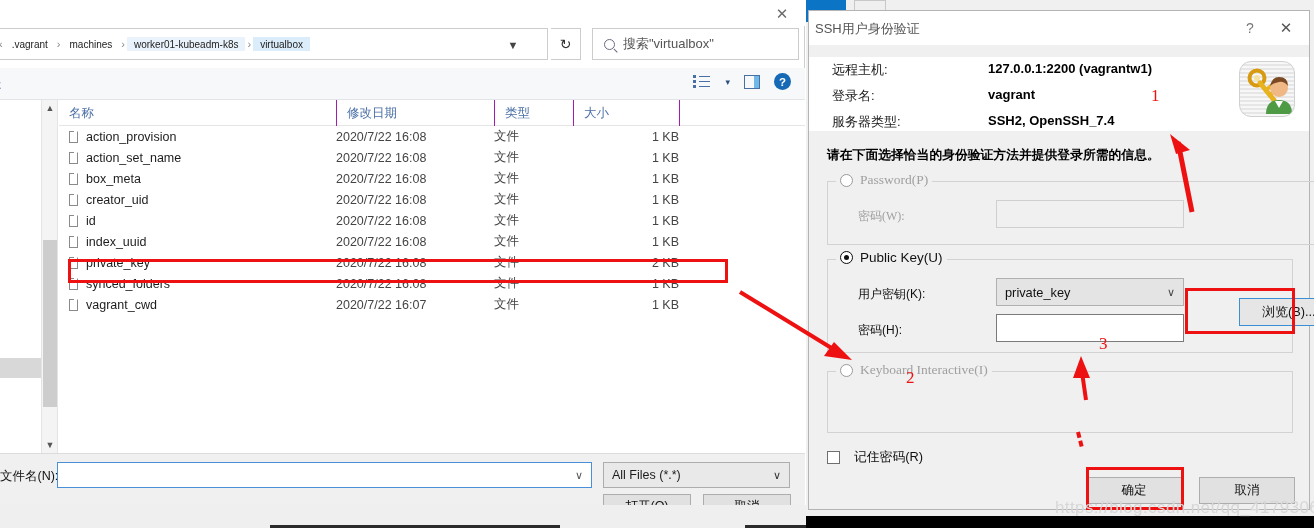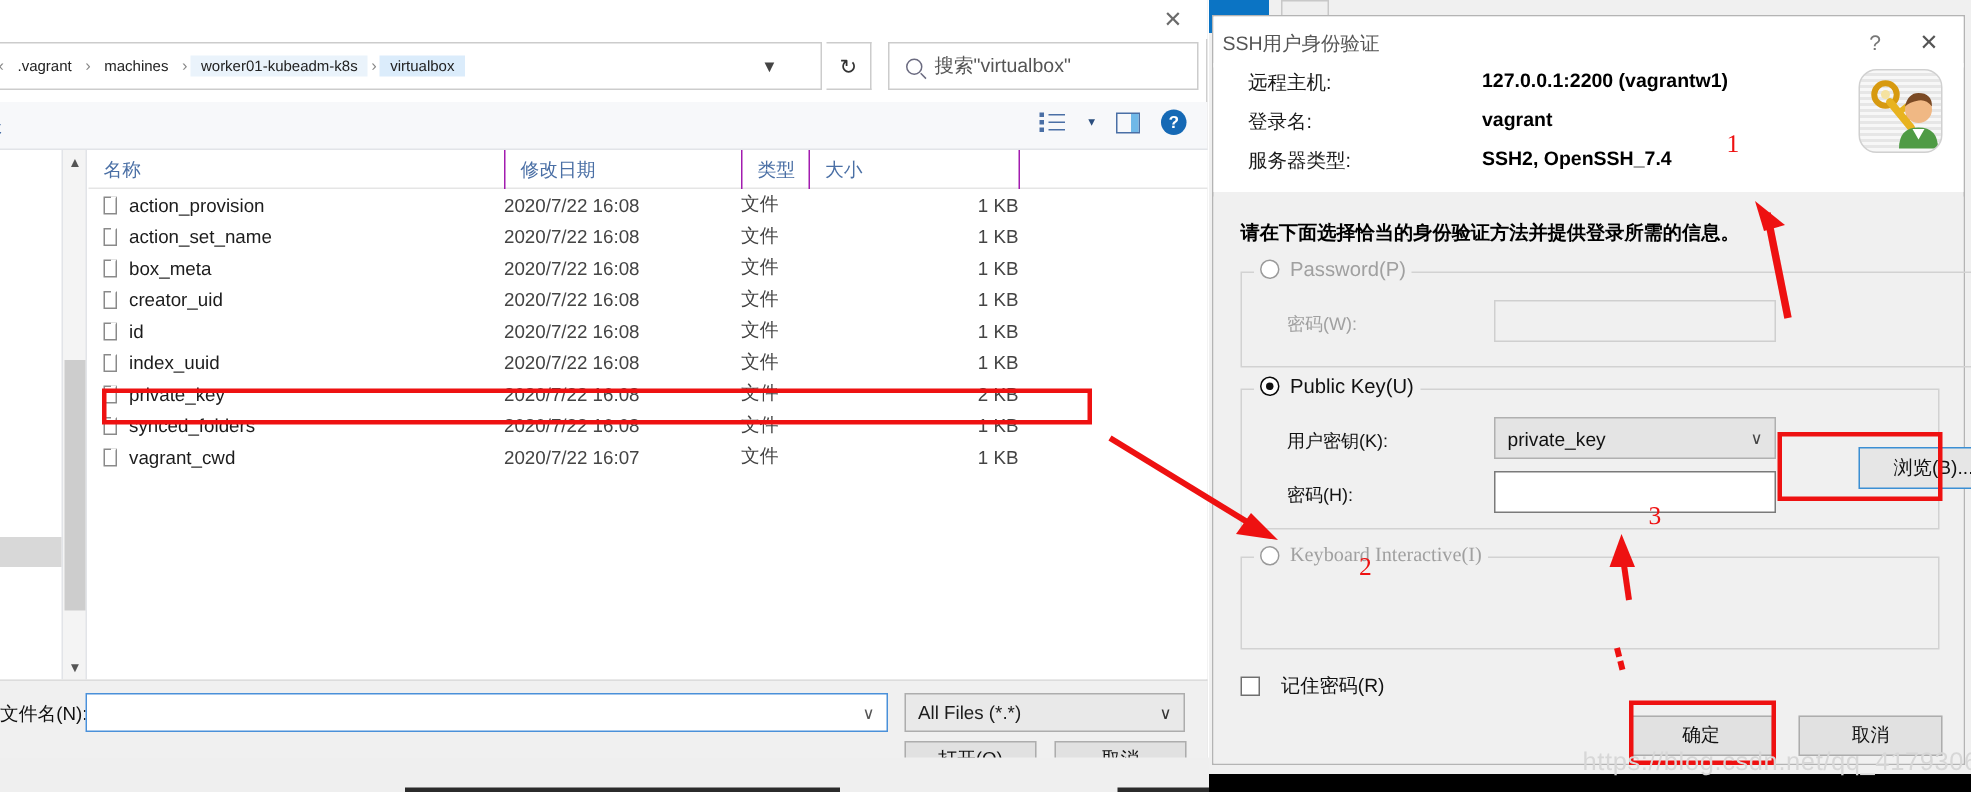--- a/index.html
+++ b/index.html
@@ -137,34 +137,34 @@
                border:1px solid #c8c8c8;}
   .ssh-win { position:absolute; left:2px; top:10px; width:502px; height:500px;
              background:#f0f0f0; border:1px solid #b4b4b4; }
   .ssh-title { position:absolute; left:0; top:0; width:500px; height:34px; background:#fff; }
   .ssh-title .t { position:absolute; left:6px; top:9px; font-size:13px; color:#555; }
   .ssh-title .q { position:absolute; right:48px; top:7px; width:22px;height:20px;font-size:14px;
                   color:#777; display:flex;align-items:center;justify-content:center; cursor:pointer;}
   .ssh-title .x { position:absolute; right:12px; top:7px; width:22px;height:20px;font-size:15px;
                   color:#555; display:flex;align-items:center;justify-content:center; cursor:pointer;}
 
-  .info-grid { position:absolute; left:0; top:31px; width:500px; height:86px; background:#fff; }
+  .info-grid { position:absolute; left:0; top:46px; width:500px; height:86px; background:#fff; }
   .ig-lbl { position:absolute; left:23px; font-size:13px; color:#1a1a1a; }
   .ig-val { position:absolute; left:179px; font-size:13px; color:#000; font-weight:bold; }
   .keyicon {
     position:absolute; right:14px; top:4px; width:56px; height:56px; border-radius:12px;
     background:repeating-linear-gradient(180deg,#f7f7f7 0 2px,#e6e6e6 2px 4px);
     border:1px solid #d0d0d0; overflow:hidden;
   }
 
   .ssh-body { position:absolute; left:0; top:120px; width:500px; height:378px; background:#f0f0f0; }
   .prompt { position:absolute; left:18px; top:16px; font-size:12.8px; color:#000; font-weight:bold; }
 
   .grp { position:absolute; border:1px solid #d2d2d2; }
-  .grp-pwd { left:18px; top:50px; width:488px; height:64px; }
+  .grp-pwd { left:18px; top:50px; width:488px; height:64px;font-family:Liberation Serif, serif; }
   .grp-pk  { left:18px; top:128px; width:466px; height:94px; }
   .grp-ki  { left:18px; top:240px; width:466px; height:62px;font-family:Liberation Serif, serif; }
   .grp-legend { position:absolute; left:8px; top:-10px; background:#f0f0f0; padding:0 4px;
                 display:flex; align-items:center; gap:7px; font-size:13.5px; cursor:pointer; }
   .radio { width:13px;height:13px;border-radius:50%;border:1.4px solid #9a9a9a;background:#fff;
            position:relative; flex:none;}
   .radio.on { border-color:#0a0a0a; }
   .radio.on::after{content:"";position:absolute;left:3px;top:3px;width:5px;height:5px;
                    border-radius:50%;background:#111;}
   .lbl-dim { color:#a0a0a0; }
@@ -252,21 +252,21 @@
       <div class="arrow">▲</div>
       <div class="thumb"></div>
       <div class="arrow bot">▼</div>
     </div>
 
     <div class="filelist">
       <div class="fl-header">
         <div class="fl-hcell" style="left:0;width:277px;">名称</div>
         <div class="fl-hcell" style="left:277px;width:158px;">修改日期</div>
         <div class="fl-hcell" style="left:435px;width:65px;">类型</div>
-        <div class="fl-hcell" style="left:480px;width:120px;">大小</div>
+        <div class="fl-hcell" style="left:514px;width:120px;">大小</div>
         <div class="fl-hcell" style="left:620px;width:126px;"></div>
       </div>
       <div class="fl-rows" id="file-rows">
           <div class="fl-row">
             <div class="fl-name">
               <span class="doc-ico"></span>
               <span>action_provision</span>
             </div>
             <div class="fl-date">2020/7/22 16:08</div>
             <div class="fl-type">文件</div>

